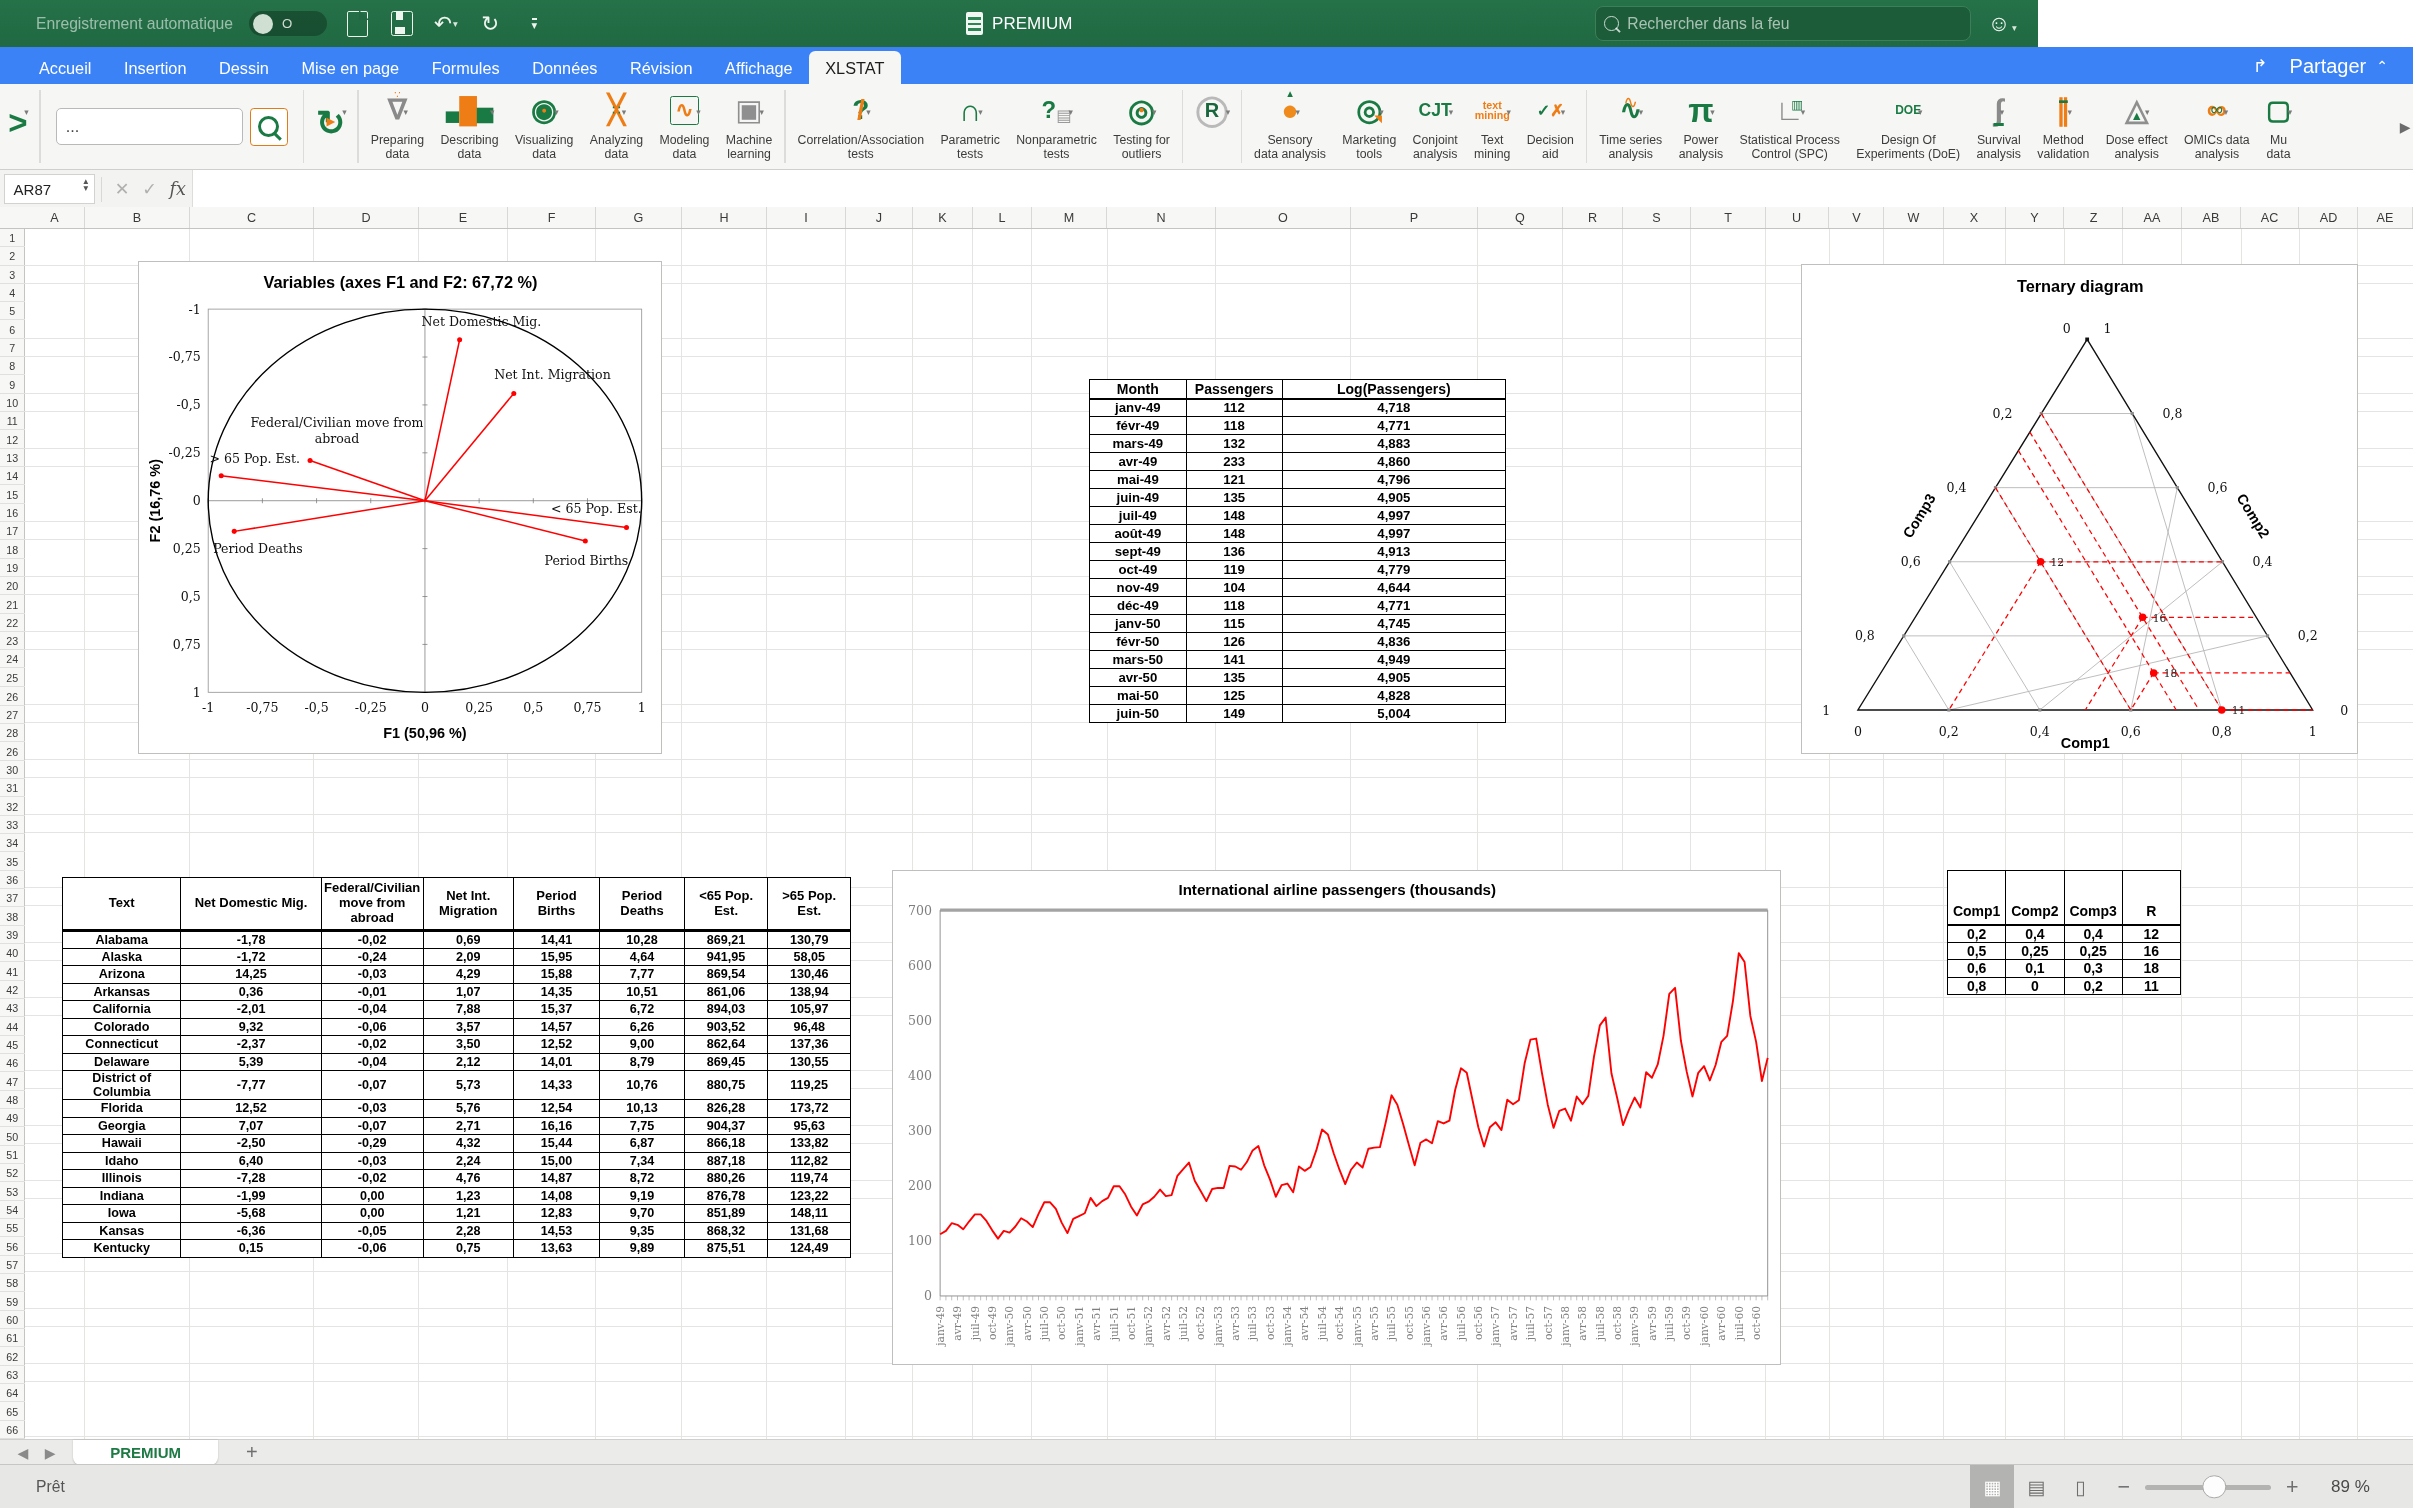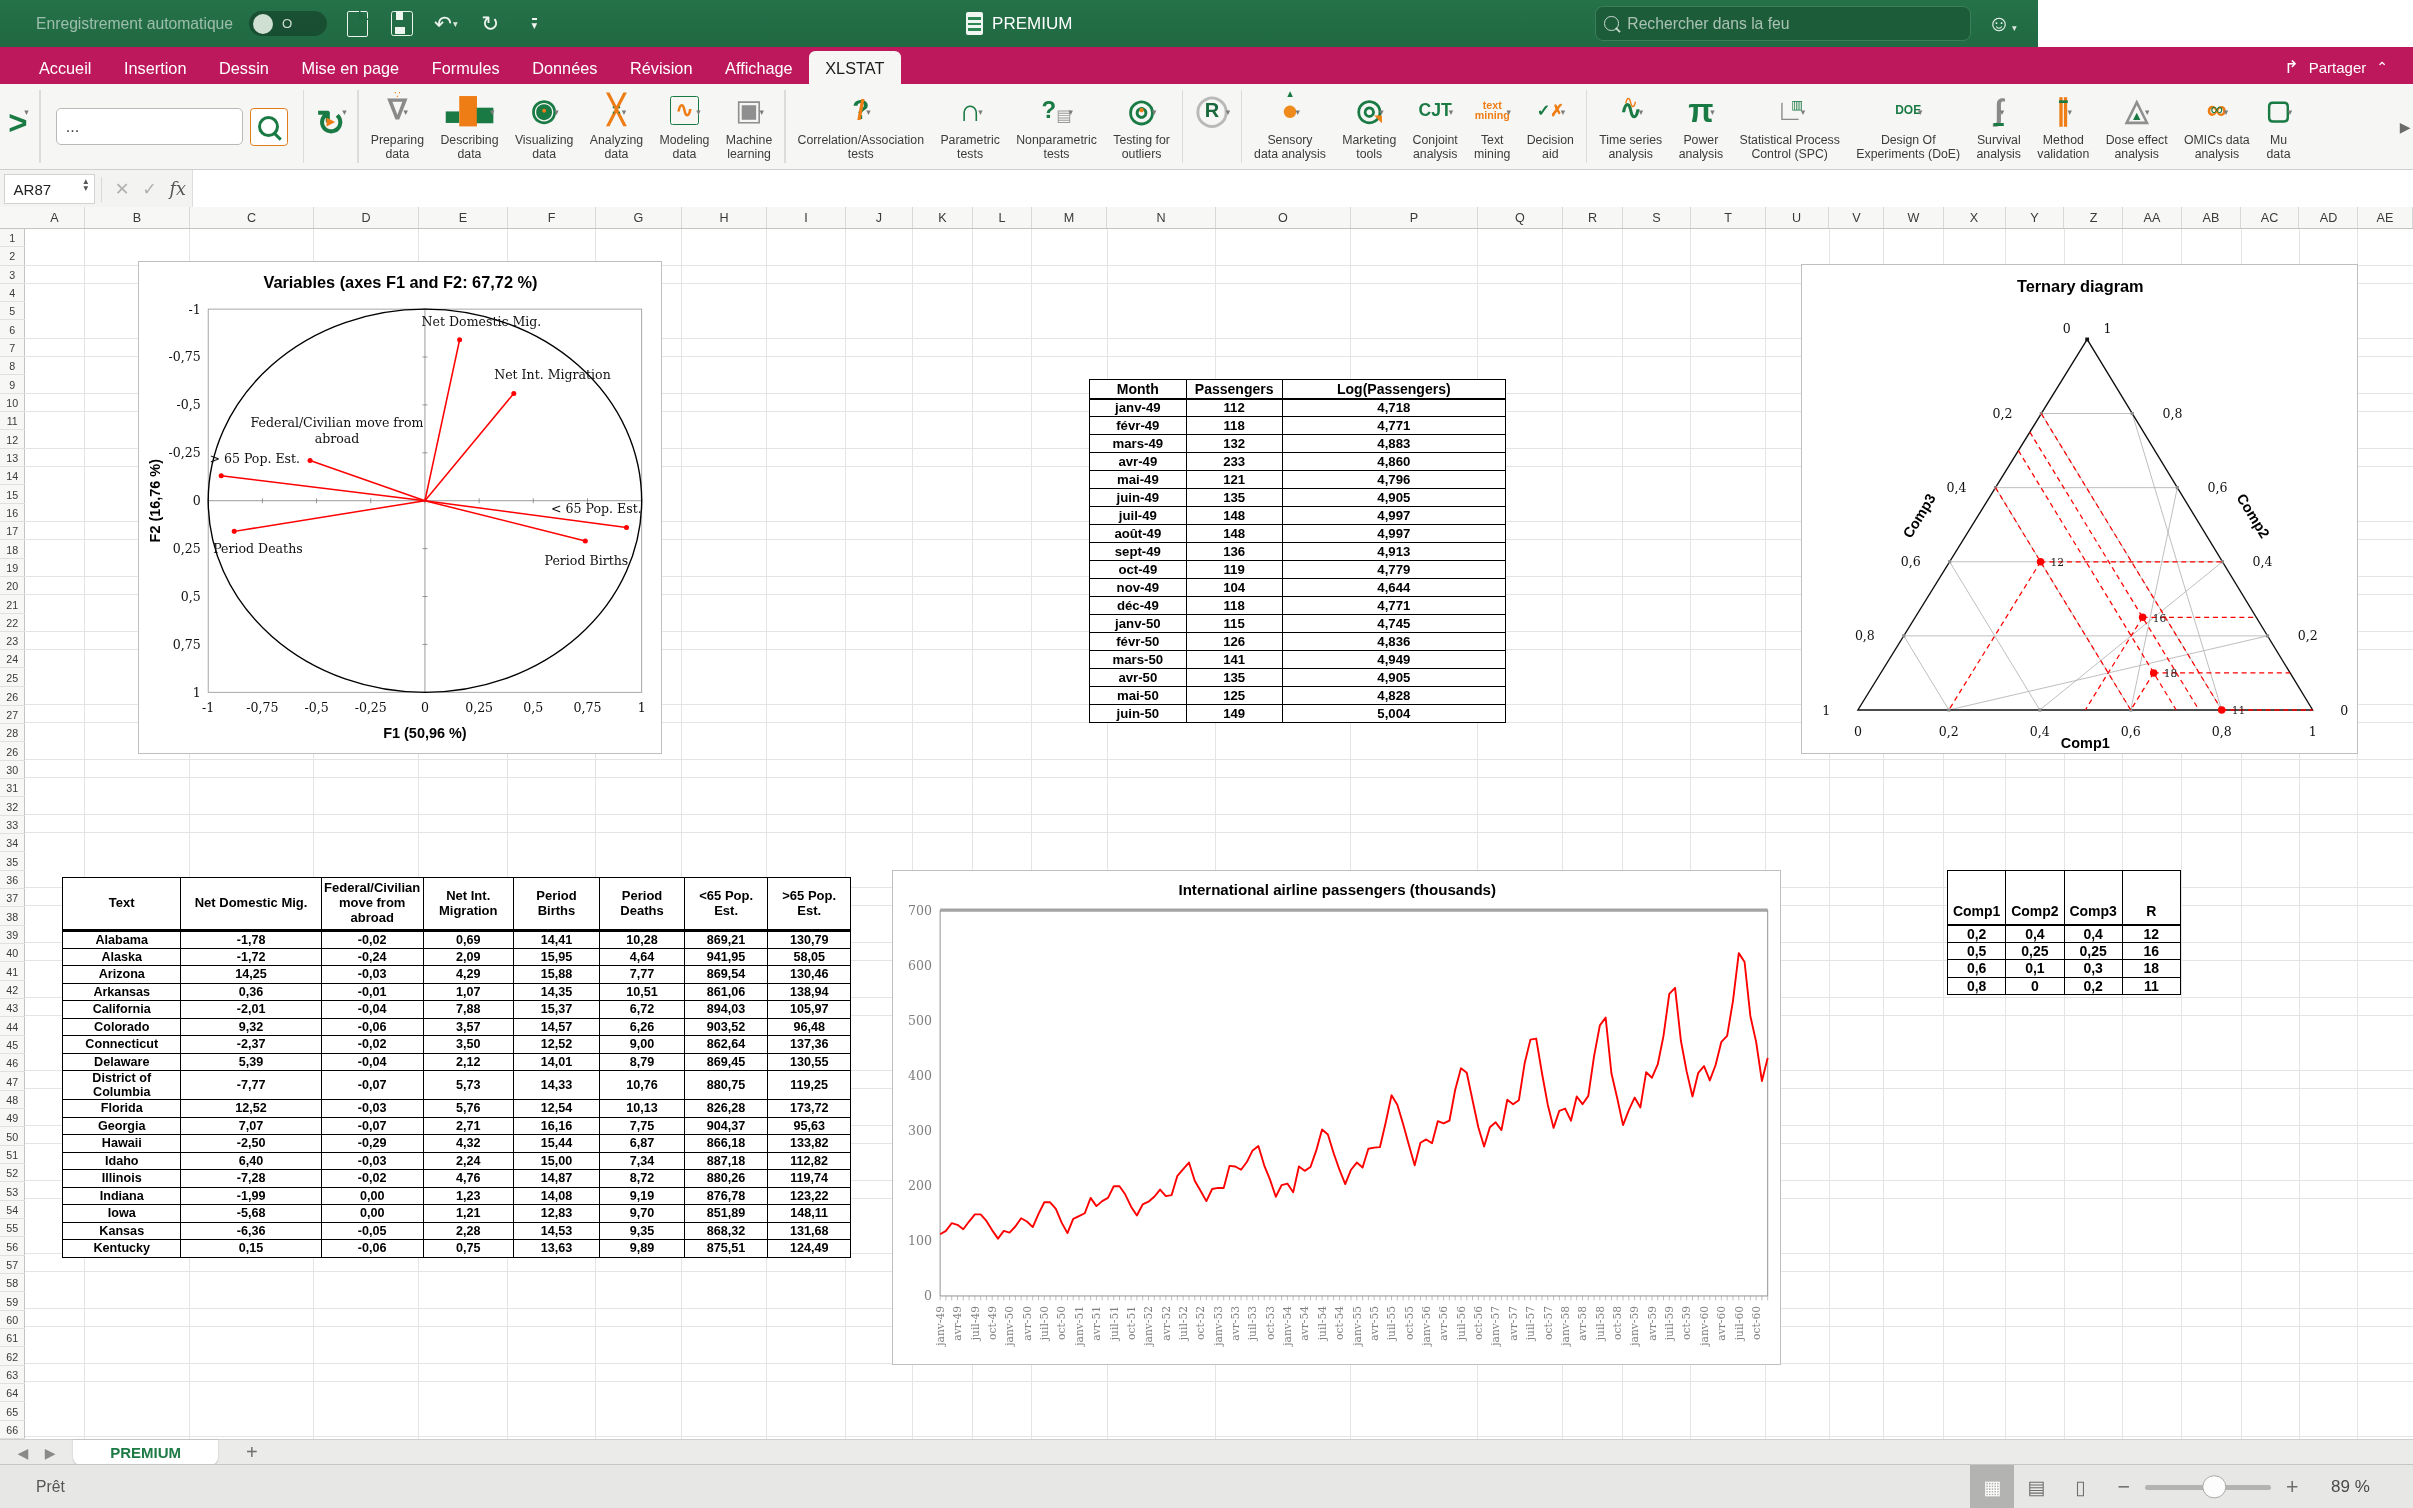--- a/index.html
+++ b/index.html
@@ -34,28 +34,28 @@
   .tb-search{width:357px;height:33px;background:#1c5c39;border:0.6px solid #3b7f58;border-radius:8px;
     display:flex;align-items:center;padding:0 8.8px;gap:6.3px;}
   .mag{width:12.6px;height:12.6px;border:1.9px solid rgba(255,255,255,.75);border-radius:50%;position:relative;flex:0 0 auto;}
   .mag:after{content:"";position:absolute;width:1.9px;height:6.3px;background:rgba(255,255,255,.75);
     transform:rotate(-45deg);left:12px;top:10px;}
   .tb-search input{background:transparent;border:none;outline:none;color:rgba(255,255,255,.75);
     font-size:15.7px;width:100%;font-family:inherit;}
   .tb-search input::placeholder{color:rgba(255,255,255,.62);}
   .smiley{font-size:22.6px;color:#f2f6f3;}
   
-  #menurow{position:absolute;left:0;top:47px;width:2413px;height:38px;background:#be185d;
+  #menurow{position:absolute;left:0;top:47px;width:2413px;height:38px;background:#3b82f6;
     display:flex;align-items:flex-end;}
   .menu-tabs{display:flex;align-items:flex-end;padding-left:22.6px;}
   .menu-tab{color:#fff;font-size:16.3px;padding:7.5px 16.3px;cursor:default;}
   .menu-tab.active{background:#f6f6f4;color:#1c1c1c;border-radius:6.3px 6.3px 0 0;font-weight:400;}
   .menu-right{margin-left:auto;display:flex;align-items:center;gap:10px;padding:0 25px 7.5px 0;color:#fff;}
   .share-arrow{font-size:17.6px;}
-  .share-label{font-size:15px;}
+  .share-label{font-size:20px;margin-left:12px;}
   .chev-up{font-size:14px;}
   
   #ribbon{position:absolute;left:0;top:84px;width:2413px;height:85px;background:#f6f6f4;
     border-bottom:1.3px solid #cfcfcd;display:flex;align-items:stretch;overflow:hidden;}
   .rb-sep{width:1.3px;background:#dcdcda;margin:6.3px 3.8px;}
   .rb-item{display:flex;flex-direction:column;align-items:center;justify-content:flex-start;
     padding:3.8px 8.2px 2.5px 8.2px;position:relative;}
   .rb-iconrow{height:45px;display:flex;align-items:center;justify-content:center;position:relative;}
   .rb-caret{position:absolute;right:-1.3px;top:19px;font-size:8.8px;color:#7c7c7c;}
   .rb-caption{font-size:12.3px;color:#3c3c3c;text-align:center;line-height:1.15;white-space:pre-line;}

